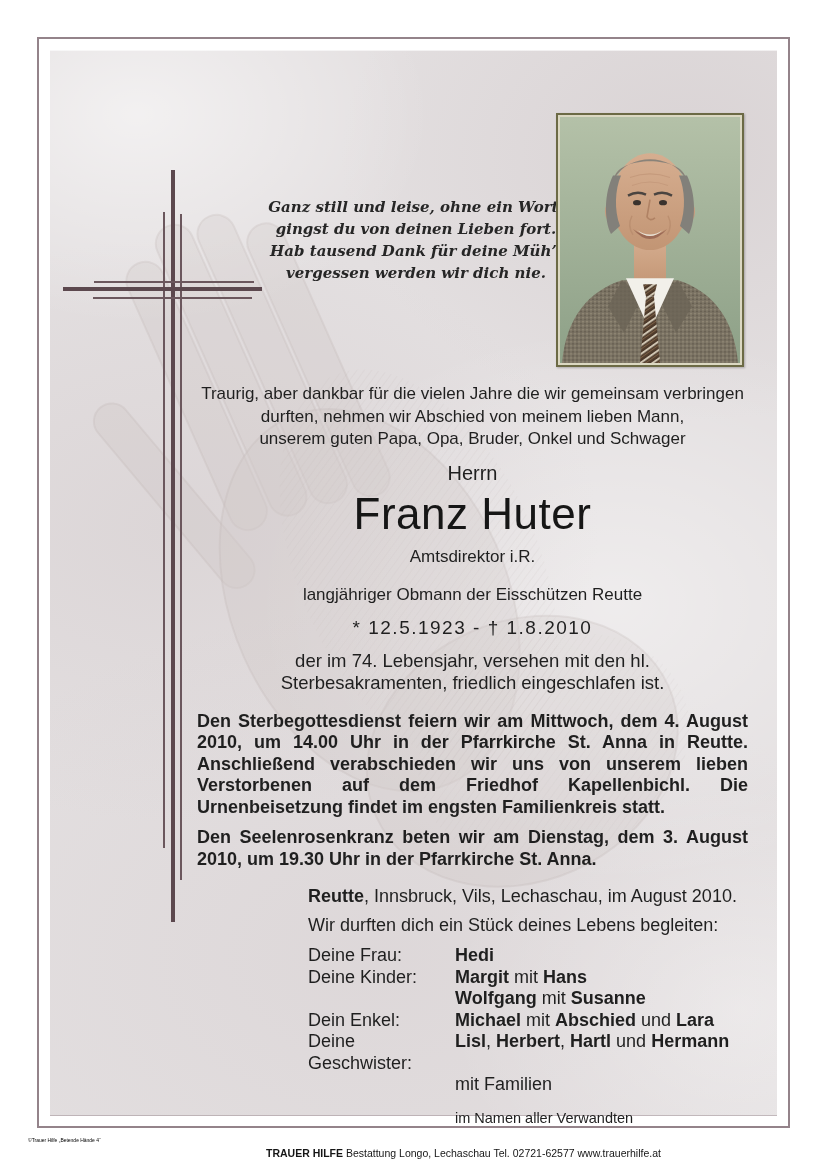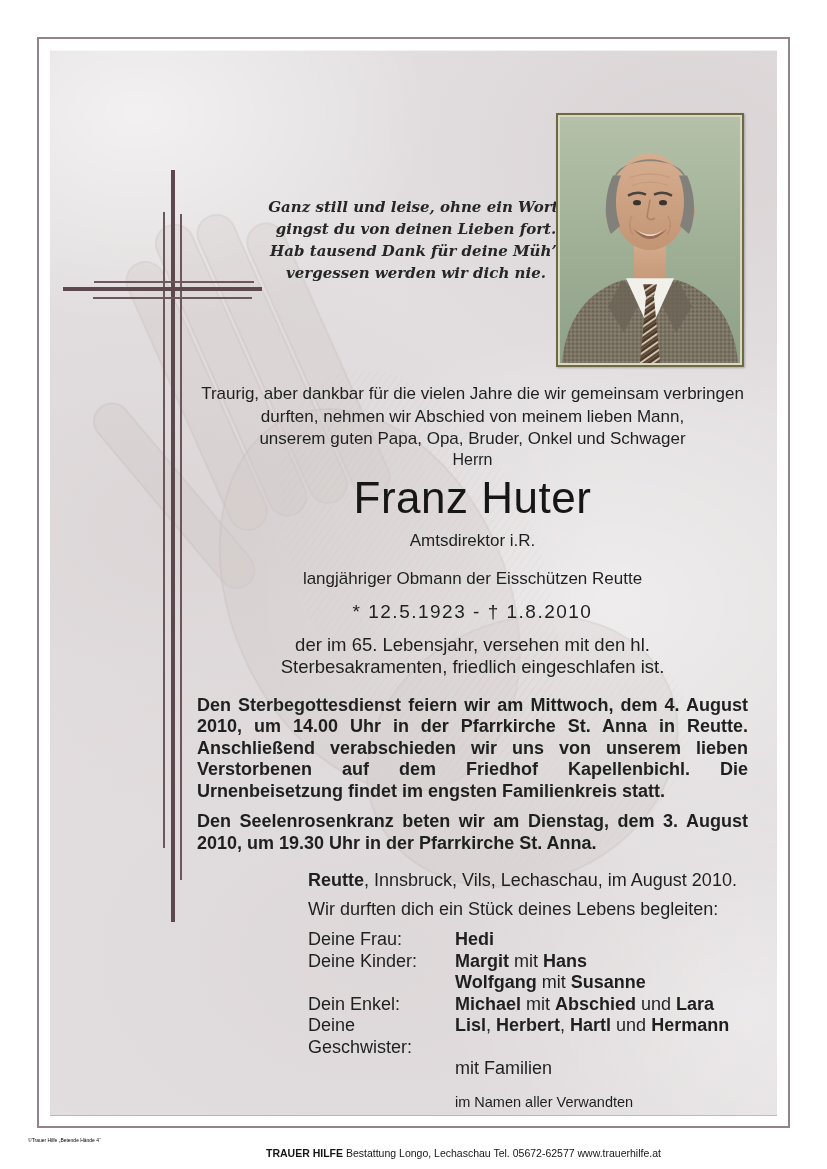--- a/index.html
+++ b/index.html
@@ -32,21 +32,21 @@
         font-family:"DejaVu Serif", serif;font-style:italic;font-weight:600;
         font-size:15px;line-height:22px;color:#262626;}
   
   .photo{position:absolute;left:506px;top:63px;width:180px;height:246px;
          border:2px solid #6c6a45;padding:2px;background:#dbd8c2;
          box-shadow:1px 1px 2px rgba(0,0,0,.25);}
   .photo svg{display:block;width:180px;height:246px;}
   
   .content{position:absolute;left:147px;top:333px;width:551px;color:#1f1f1f;}
   .intro{ text-align:center;font-size:17px;line-height:22.5px;}
-  .herrn{ text-align:center;font-size:16px;margin-top:0;}
+  .herrn{ text-align:center;font-size:20px;margin-top:11px;}
   .name{  text-align:center;font-size:44px;line-height:48px;margin-top:5px;
           letter-spacing:.5px;color:#161616;}
   .subtitle1{text-align:center;font-size:17px;margin-top:9px;}
   .subtitle2{text-align:center;font-size:17px;margin-top:18px;}
   .dates{ text-align:center;font-size:19px;letter-spacing:1.5px;margin-top:12px;}
   .death{ text-align:center;font-size:18.5px;line-height:22px;margin-top:11px;}
   .para{  text-align:justify;font-size:18px;line-height:21.5px;margin-top:17px;font-weight:bold;}
   .para + .para{margin-top:9px;}
   .places{font-size:18px;margin-top:16px;padding-left:111px;}
   .farewell{font-size:18px;margin-top:8px;padding-left:111px;}
@@ -166,21 +166,21 @@
         <div>unserem guten Papa, Opa, Bruder, Onkel und Schwager</div>
       </div>
 
       <div class="herrn">Herrn</div>
       <div class="name">Franz Huter</div>
       <div class="subtitle1">Amtsdirektor i.R.</div>
       <div class="subtitle2">langjähriger Obmann der Eisschützen Reutte</div>
       <div class="dates">* 12.5.1923 - † 1.8.2010</div>
 
       <div class="death">
-        <div>der im 65. Lebensjahr, versehen mit den hl.</div>
+        <div>der im 74. Lebensjahr, versehen mit den hl.</div>
         <div>Sterbesakramenten, friedlich eingeschlafen ist.</div>
       </div>
 
       <div class="para">Den Sterbegottesdienst feiern wir am Mittwoch, dem 4. August 2010, um 14.00 Uhr in der Pfarrkirche St. Anna in Reutte. Anschließend verabschieden wir uns von unserem lieben Verstorbenen auf dem Friedhof Kapellenbichl. Die Urnenbeisetzung findet im engsten Familienkreis statt.</div>
       <div class="para">Den Seelenrosenkranz beten wir am Dienstag, dem 3. August 2010, um 19.30 Uhr in der Pfarrkirche St. Anna.</div>
 
       <div class="places">
         <span class="b">Reutte</span><span>, Innsbruck, Vils, Lechaschau, im August 2010.</span>
       </div>
 
@@ -210,20 +210,20 @@
           <div class="fam-row">
             <div class="fam-label"></div>
             <div class="fam-value"><span>mit Familien</span></div>
           </div>
         </div>
 
       <div class="innameof">im Namen aller Verwandten</div>
     </div>
 
     <div class="footer">
-      <span class="b">TRAUER HILFE</span><span> Bestattung Longo, Lechaschau Tel. 05672-62577 www.trauerhilfe.at</span>
+      <span class="b">TRAUER HILFE</span><span> Bestattung Longo, Lechaschau Tel. 02721-62577 www.trauerhilfe.at</span>
     </div>
 
   </div>
 
   <div class="copyright">©Trauer Hilfe „Betende Hände 4“</div>
 
 </div>
 
 </body></html>

